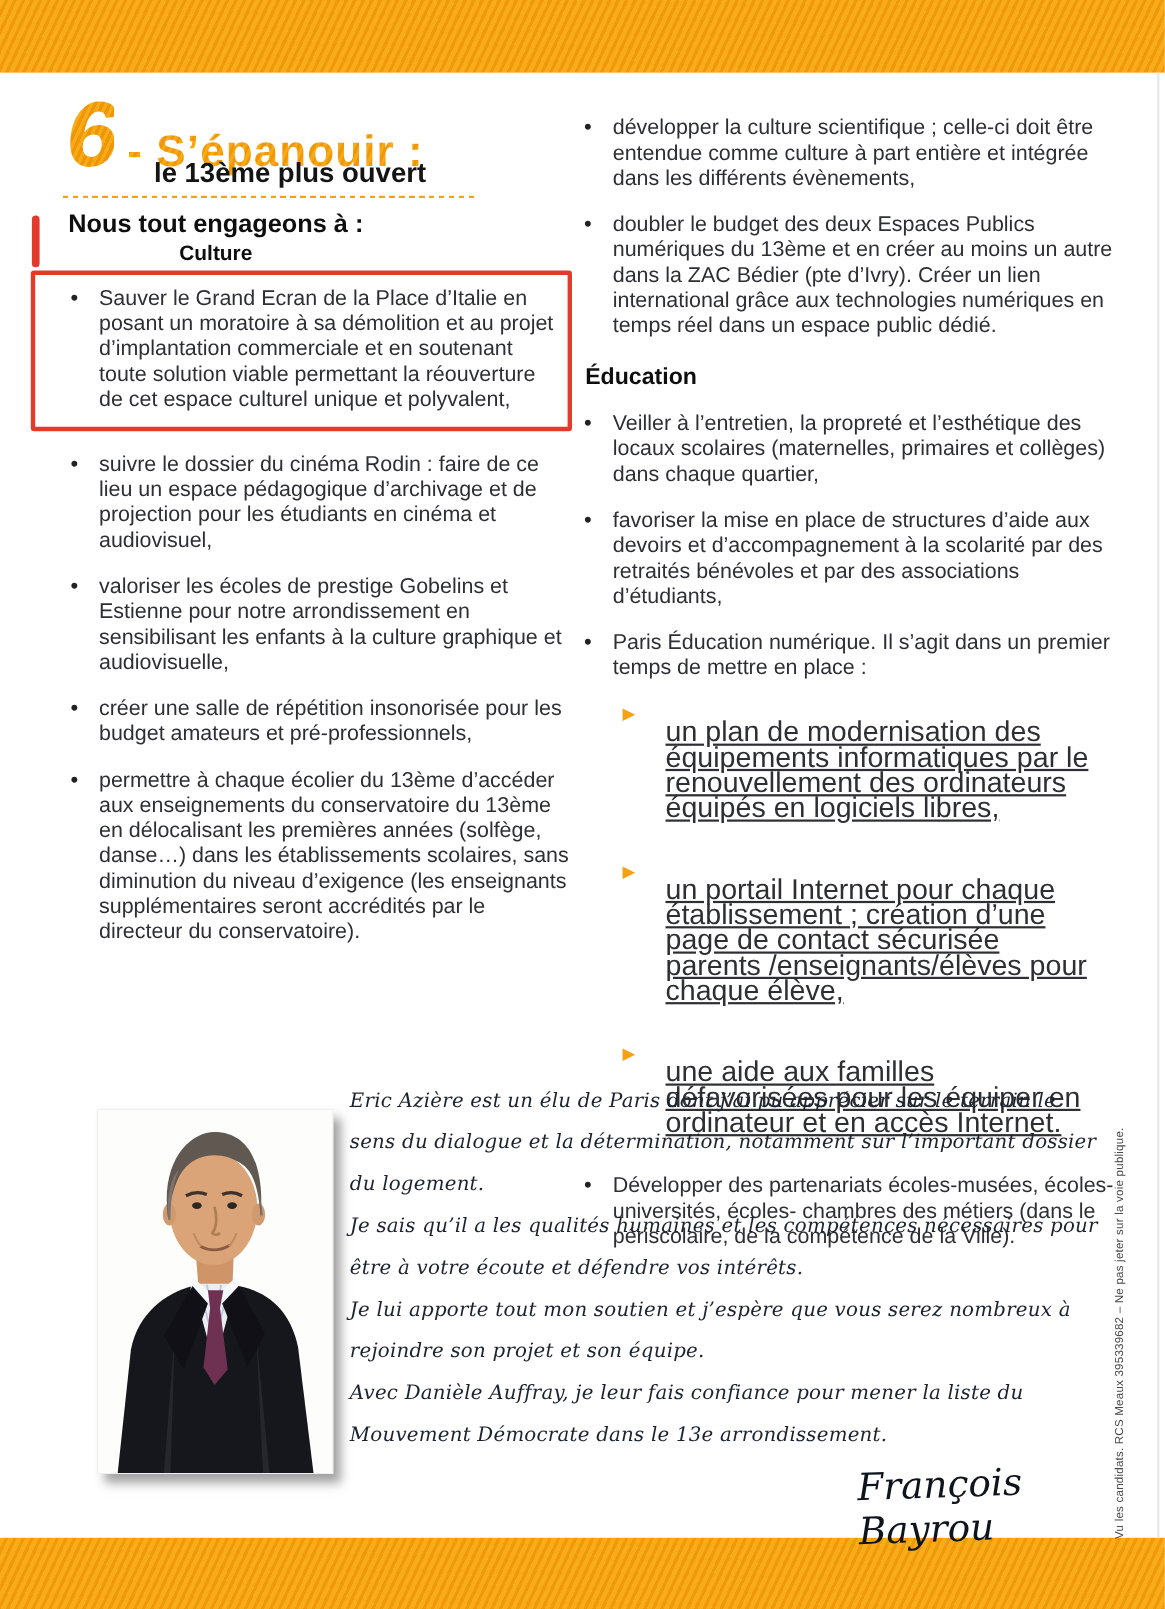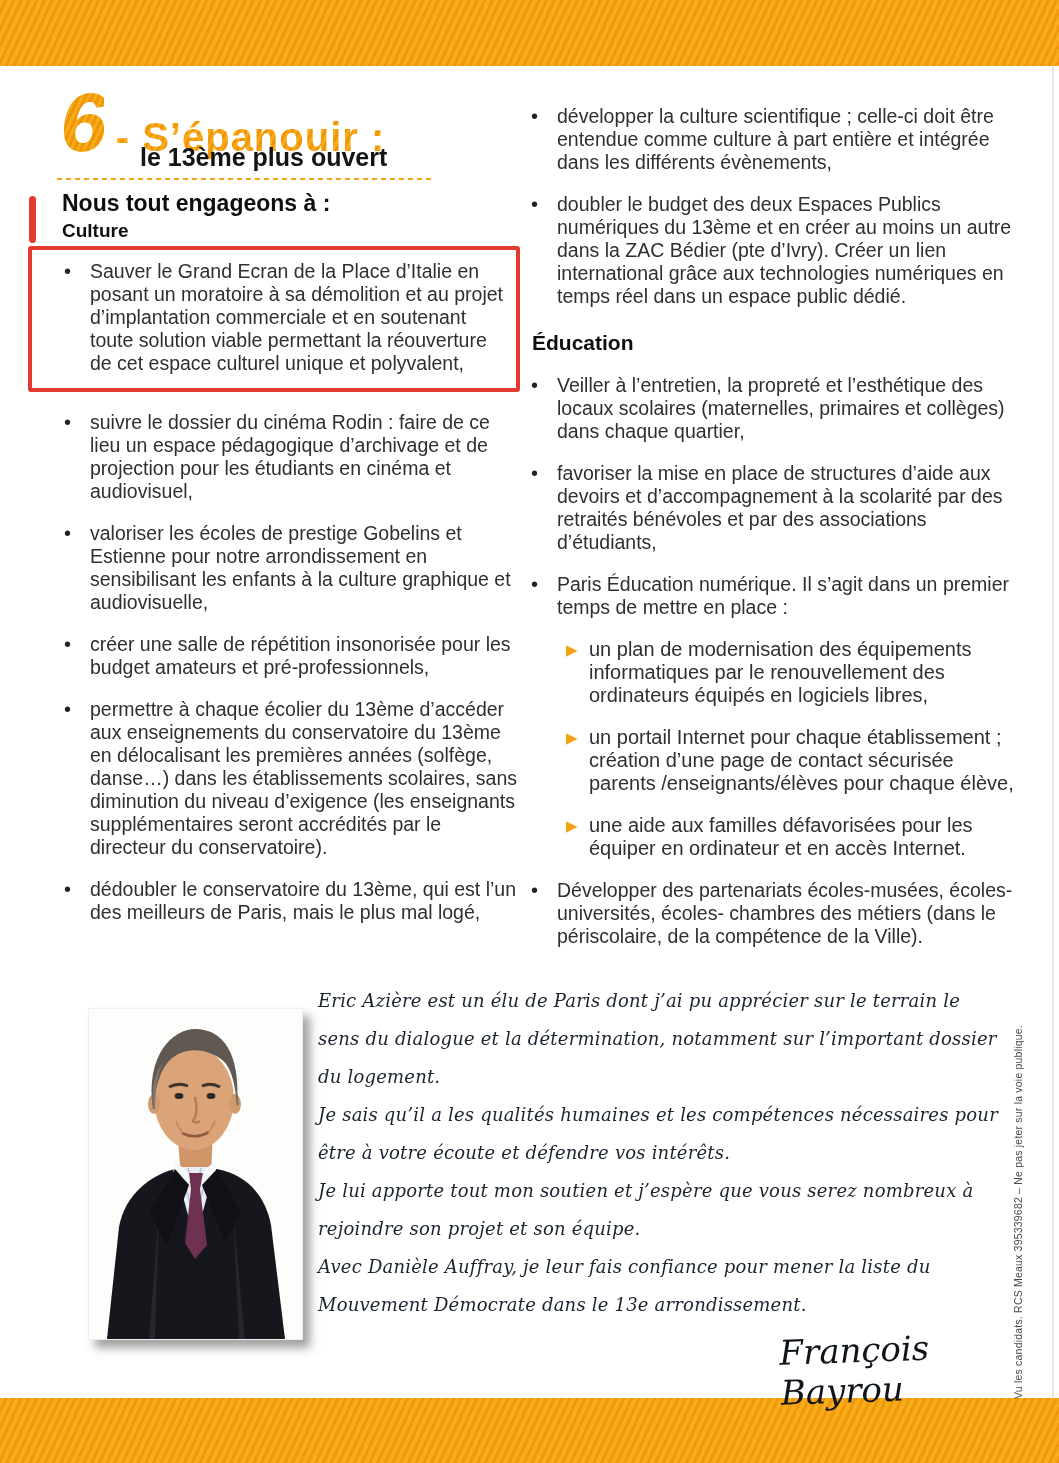--- a/index.html
+++ b/index.html
@@ -20,42 +20,42 @@
     -webkit-background-clip:text;background-clip:text;-webkit-text-fill-color:transparent;}
   .title-text{font-size:40px;font-weight:bold;color:#f6a113;margin-left:12px;letter-spacing:1px;
     background:repeating-linear-gradient(115deg,#f8ab17 0 3px,#ef9608 3px 6px);
     -webkit-background-clip:text;background-clip:text;-webkit-text-fill-color:transparent;}
   .subtitle{position:absolute;left:140px;top:143px;font-size:25px;font-weight:bold;color:#141414;}
   .title-rule{position:absolute;left:57px;top:178px;width:374px;height:2px;
     background:repeating-linear-gradient(90deg,#f6a113 0 5px,rgba(0,0,0,0) 5px 9px);}
 
   .engage{position:absolute;left:62px;top:190px;}
   .engage .h-main{font-size:23px;font-weight:bold;color:#0e0e0e;margin:0;}
-  .engage .h-sub{font-size:19px;font-weight:bold;color:#0e0e0e;margin:3px 0 0;}
+  .engage .h-sub{font-size:19px;font-weight:bold;color:#0e0e0e;margin:3px 0 0;text-align:center;}
   .red-mark{position:absolute;left:29px;top:196px;width:7px;height:47px;background:#e23b2e;border-radius:4px;}
 
   
   .col-left{position:absolute;left:28px;top:246px;width:492px;}
   .col-right{position:absolute;left:528px;top:86px;width:488px;}
 
   .bullet{display:flex;margin:19px 0 0 36px;}
   .col-right .bullet{margin-left:3px;}
   .dot{flex:0 0 26px;color:#222;}
   .dot::before{content:"\2022";font-size:20px;}
   .bullet p{margin:0;flex:1;font-size:19.5px;line-height:23px;}
 
   .hl-box{border:4px solid #e23b2e;border-radius:3px;padding:10px 4px 13px 32px;}
   .hl-box .bullet{margin:0;}
 
   .edu-heading{font-size:21px;font-weight:bold;color:#0e0e0e;margin:23px 0 0 4px;}
 
   .sub-bullet{display:flex;margin:19px 0 0 38px;}
   .arrow{flex:0 0 23px;color:#f6a113;font-size:15px;line-height:23px;}
   .arrow::before{content:"\25B6";}
-  .sub-bullet p{margin:0;flex:1;font-size:20px;line-height:23px;}
+  .sub-bullet p{margin:16px;flex:1;font-size:26px;line-height:23px;text-decoration:underline;}
 
   
   .photo{position:absolute;left:88px;top:1008px;width:213px;height:330px;background:#fdfdfc;
     box-shadow:7px 8px 9px rgba(70,70,70,.5);border:1px solid #efefef;}
 
   
   .handwriting{position:absolute;left:318px;top:990px;width:665px;
     font-family:"DejaVu Serif",serif;font-style:italic;font-size:18px;color:#1c2330;letter-spacing:.2px;}
   .hw-line{display:block;height:38px;white-space:nowrap;}
   .signature{position:absolute;left:780px;top:1328px;font-family:"DejaVu Serif",serif;
@@ -100,24 +100,20 @@
     <span class="dot"></span>
     <p>valoriser les écoles de prestige Gobelins et Estienne pour notre arrondissement en sensibilisant les enfants à la culture graphique et audiovisuelle,</p>
   </div>
   <div class="bullet">
     <span class="dot"></span>
     <p>créer une salle de répétition insonorisée pour les budget amateurs et pré-professionnels,</p>
   </div>
   <div class="bullet">
     <span class="dot"></span>
     <p>permettre à chaque écolier du 13ème d’accéder aux enseignements du conservatoire du 13ème en délocalisant les premières années (solfège, danse…) dans les établissements  scolaires, sans diminution du niveau d’exigence (les enseignants supplémentaires seront accrédités par le directeur du conservatoire).</p>
-  </div>
-  <div class="bullet">
-    <span class="dot"></span>
-    <p>dédoubler le conservatoire du 13ème, qui est l’un des meilleurs de Paris, mais le plus mal logé,</p>
   </div>
 </div>
 
 <div class="col-right">
   <div class="bullet">
     <span class="dot"></span>
     <p>développer la culture scientifique ; celle-ci doit être entendue comme culture à part entière et intégrée dans les différents évènements,</p>
   </div>
   <div class="bullet">
     <span class="dot"></span>

